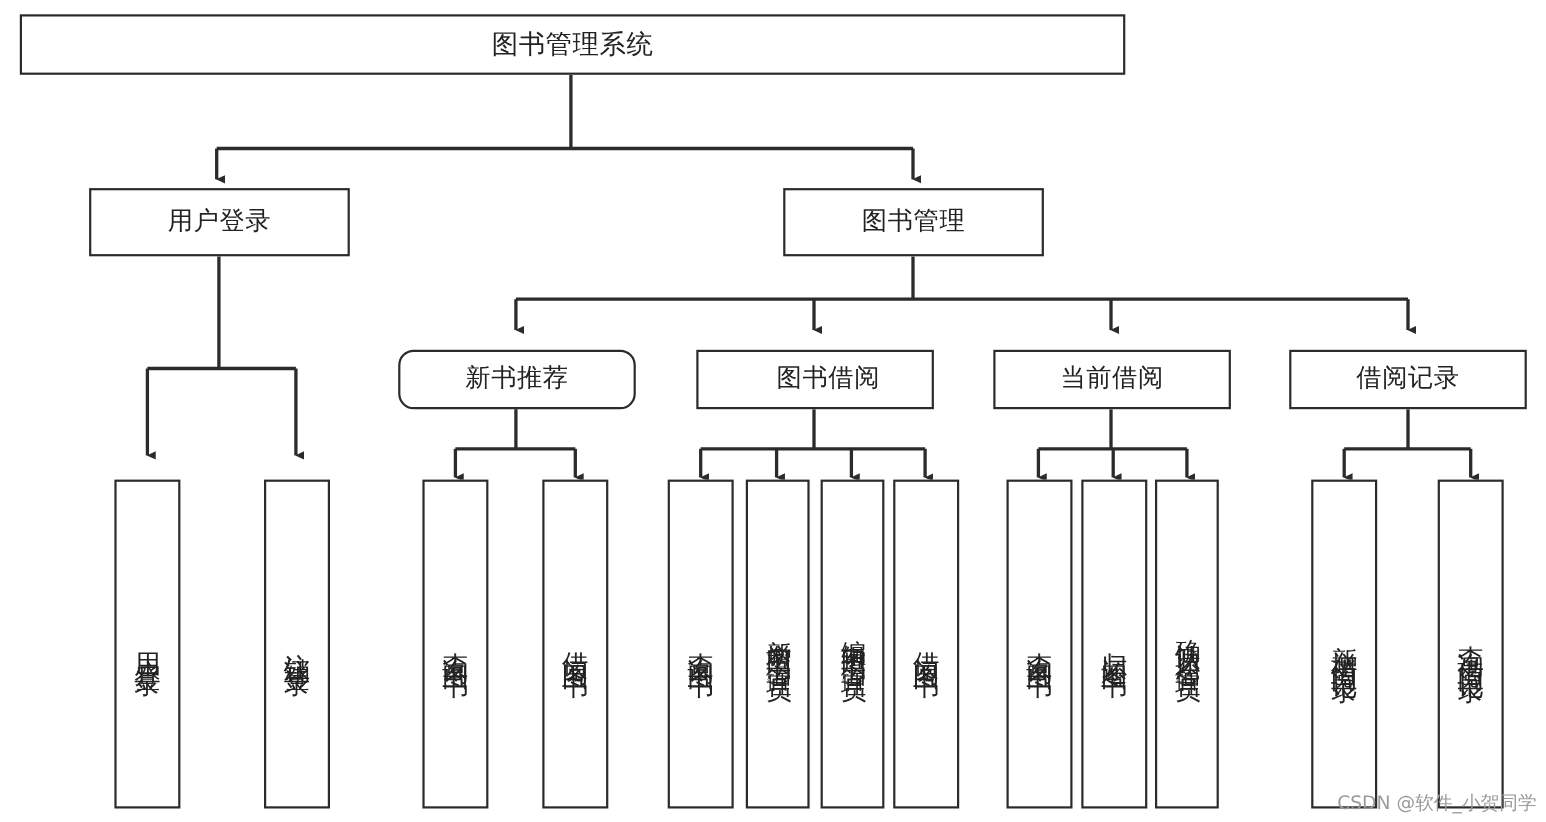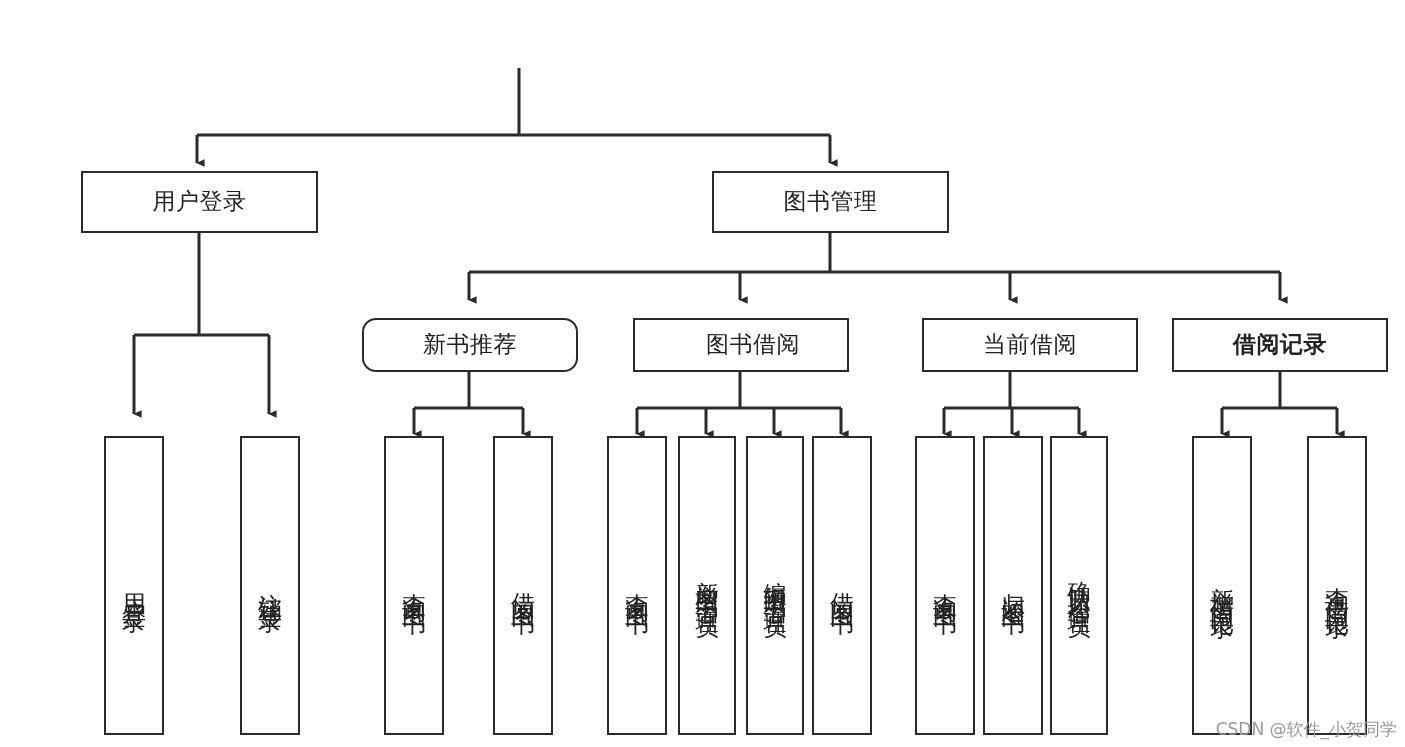--- a/index.html
+++ b/index.html
@@ -124,38 +124,41 @@
       <line x1="1012" y1="408" x2="1012" y2="434" marker-end="url(#arrowhead)"></line>
       <line x1="1079" y1="408" x2="1079" y2="434" marker-end="url(#arrowhead)"></line>
 
       <line x1="1280" y1="372" x2="1280" y2="408"></line>
       <line x1="1222" y1="408" x2="1337" y2="408"></line>
       <line x1="1222" y1="408" x2="1222" y2="434" marker-end="url(#arrowhead)"></line>
       <line x1="1337" y1="408" x2="1337" y2="434" marker-end="url(#arrowhead)"></line>
     </g>
   </svg>
 
+  <div class="node horiz root" style="left:18px;top:13px;width:1005px;height:55px;">
+    <span class="label">图书管理系统</span>
+  </div>
 
   <div class="node horiz" style="left:81px;top:171px;width:237px;height:62px;">
     <span class="label">用户登录</span>
   </div>
   <div class="node horiz" style="left:712px;top:171px;width:237px;height:62px;">
     <span class="label">图书管理</span>
   </div>
 
   <div class="node horiz" style="left:362px;top:318px;width:216px;height:54px;border-radius:14px;">
     <span class="label">新书推荐</span>
   </div>
   <div class="node horiz" style="left:633px;top:318px;width:216px;height:54px;padding-left:24px;">
     <span class="label">图书借阅</span>
   </div>
-  <div class="node horiz" style="left:903px;top:318px;width:216px;height:54px;margin-left:19px;">
+  <div class="node horiz" style="left:903px;top:318px;width:216px;height:54px;">
     <span class="label">当前借阅</span>
   </div>
-  <div class="node horiz" style="left:1172px;top:318px;width:216px;height:54px;font-weight:bold;">
+  <div class="node horiz" style="left:1172px;top:318px;width:216px;height:54px;">
     <span class="label">借阅记录</span>
   </div>
 
   <div class="node vert" style="left:104px;top:436px;width:60px;height:299px;">
     <span class="label">用户登录</span>
   </div>
   <div class="node vert" style="left:240px;top:436px;width:60px;height:299px;">
     <span class="label">注销登录</span>
   </div>
 

